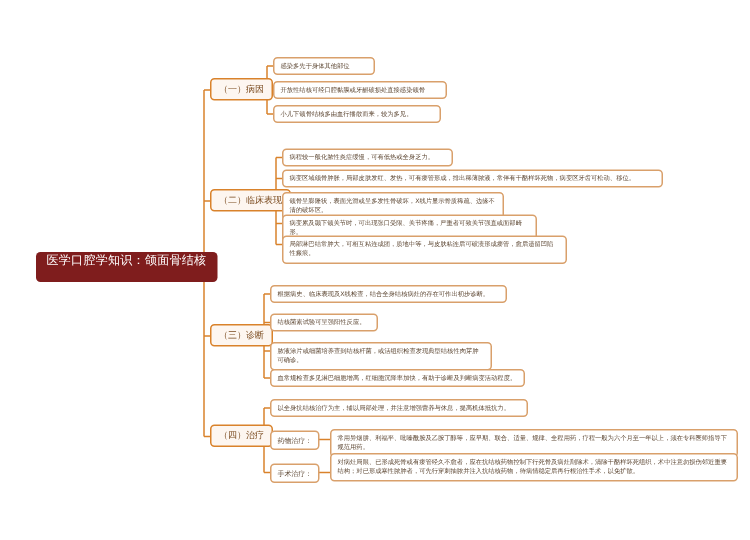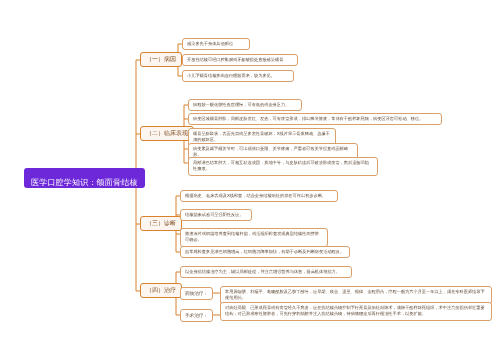--- a/index.html
+++ b/index.html
@@ -34,23 +34,23 @@
     stroke-width: 1;
   }
 
   
   .root-node {
     position: absolute;
     left: 24px;
     top: 168px;
     height: 20px;
     display: flex;
-    align-items: flex-end;
+    align-items: flex-start;
     padding: 0 7px;
-    background: #6d28d9;
+    background: #7f1d1d;
     border-radius: 3px;
     color: #ffffff;
     font-size: 8px;
     letter-spacing: 0.2px;
     white-space: nowrap;
     box-sizing: border-box;
   }
 
   
   .branch-node {

